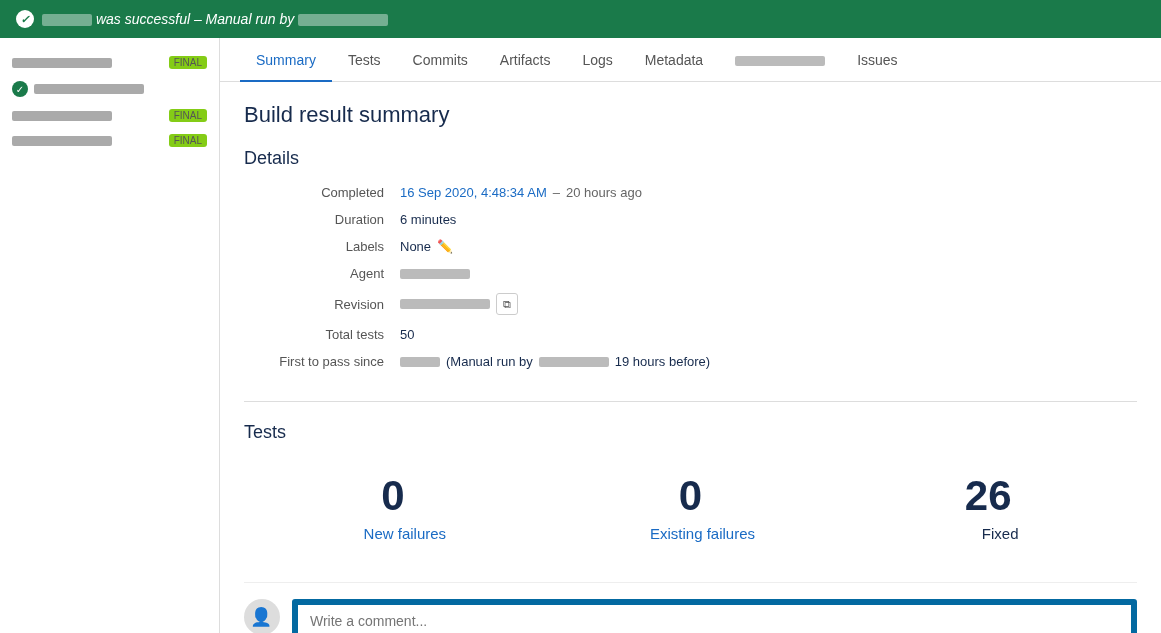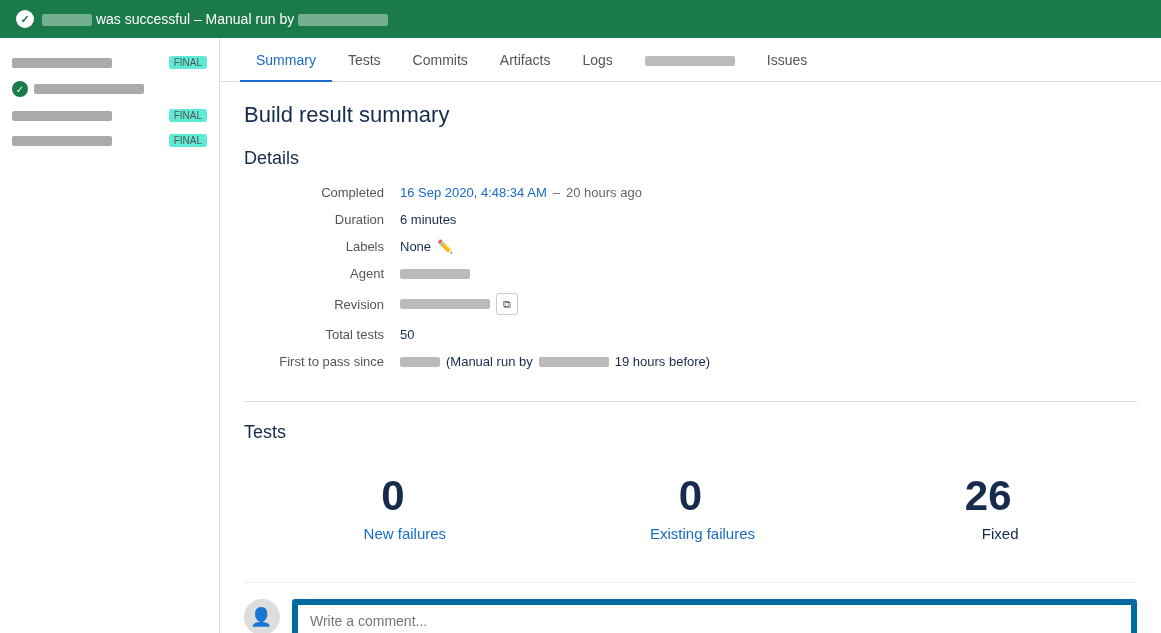--- a/index.html
+++ b/index.html
@@ -7,20 +7,21 @@
 
     
     .top-bar {
       background: #1a7a4a;
       color: #fff;
       padding: 10px 16px;
       display: flex;
       align-items: center;
       gap: 8px;
       min-height: 38px;
+      font-style: italic;
     }
     .top-bar-icon {
       width: 18px; height: 18px;
       border-radius: 50%;
       background: #fff;
       display: flex; align-items: center; justify-content: center;
       flex-shrink: 0;
     }
     .top-bar-icon::after {
       content: '✓';
@@ -61,21 +62,21 @@
       cursor: pointer;
     }
     .sidebar-item-content { display: flex; align-items: center; gap: 6px; }
     .sidebar-item-label {
       height: 10px;
       background: #aaa;
       border-radius: 2px;
     }
     .badge-final {
       font-size: 10px;
-      background: #5eead4;
+      background: #84cc16;
       color: #555;
       padding: 1px 5px;
       border-radius: 3px;
       font-weight: 500;
     }
     .check-icon {
       width: 16px; height: 16px;
       border-radius: 50%;
       background: #1a7a4a;
       display: flex; align-items: center; justify-content: center;
@@ -306,20 +307,21 @@
   </div>
 
   <div class="main">
 
     <div class="tabs">
       <div class="tab active">Summary</div>
       <div class="tab">Tests</div>
       <div class="tab">Commits</div>
       <div class="tab">Artifacts</div>
       <div class="tab">Logs</div>
+      <div class="tab">Metadata</div>
       <div class="tab">
         <span class="tab-redacted"></span>
       </div>
       <div class="tab">Issues</div>
     </div>
 
     <div class="content">
       <h1 class="page-title">Build result summary</h1>
 
       <div class="details-section">

